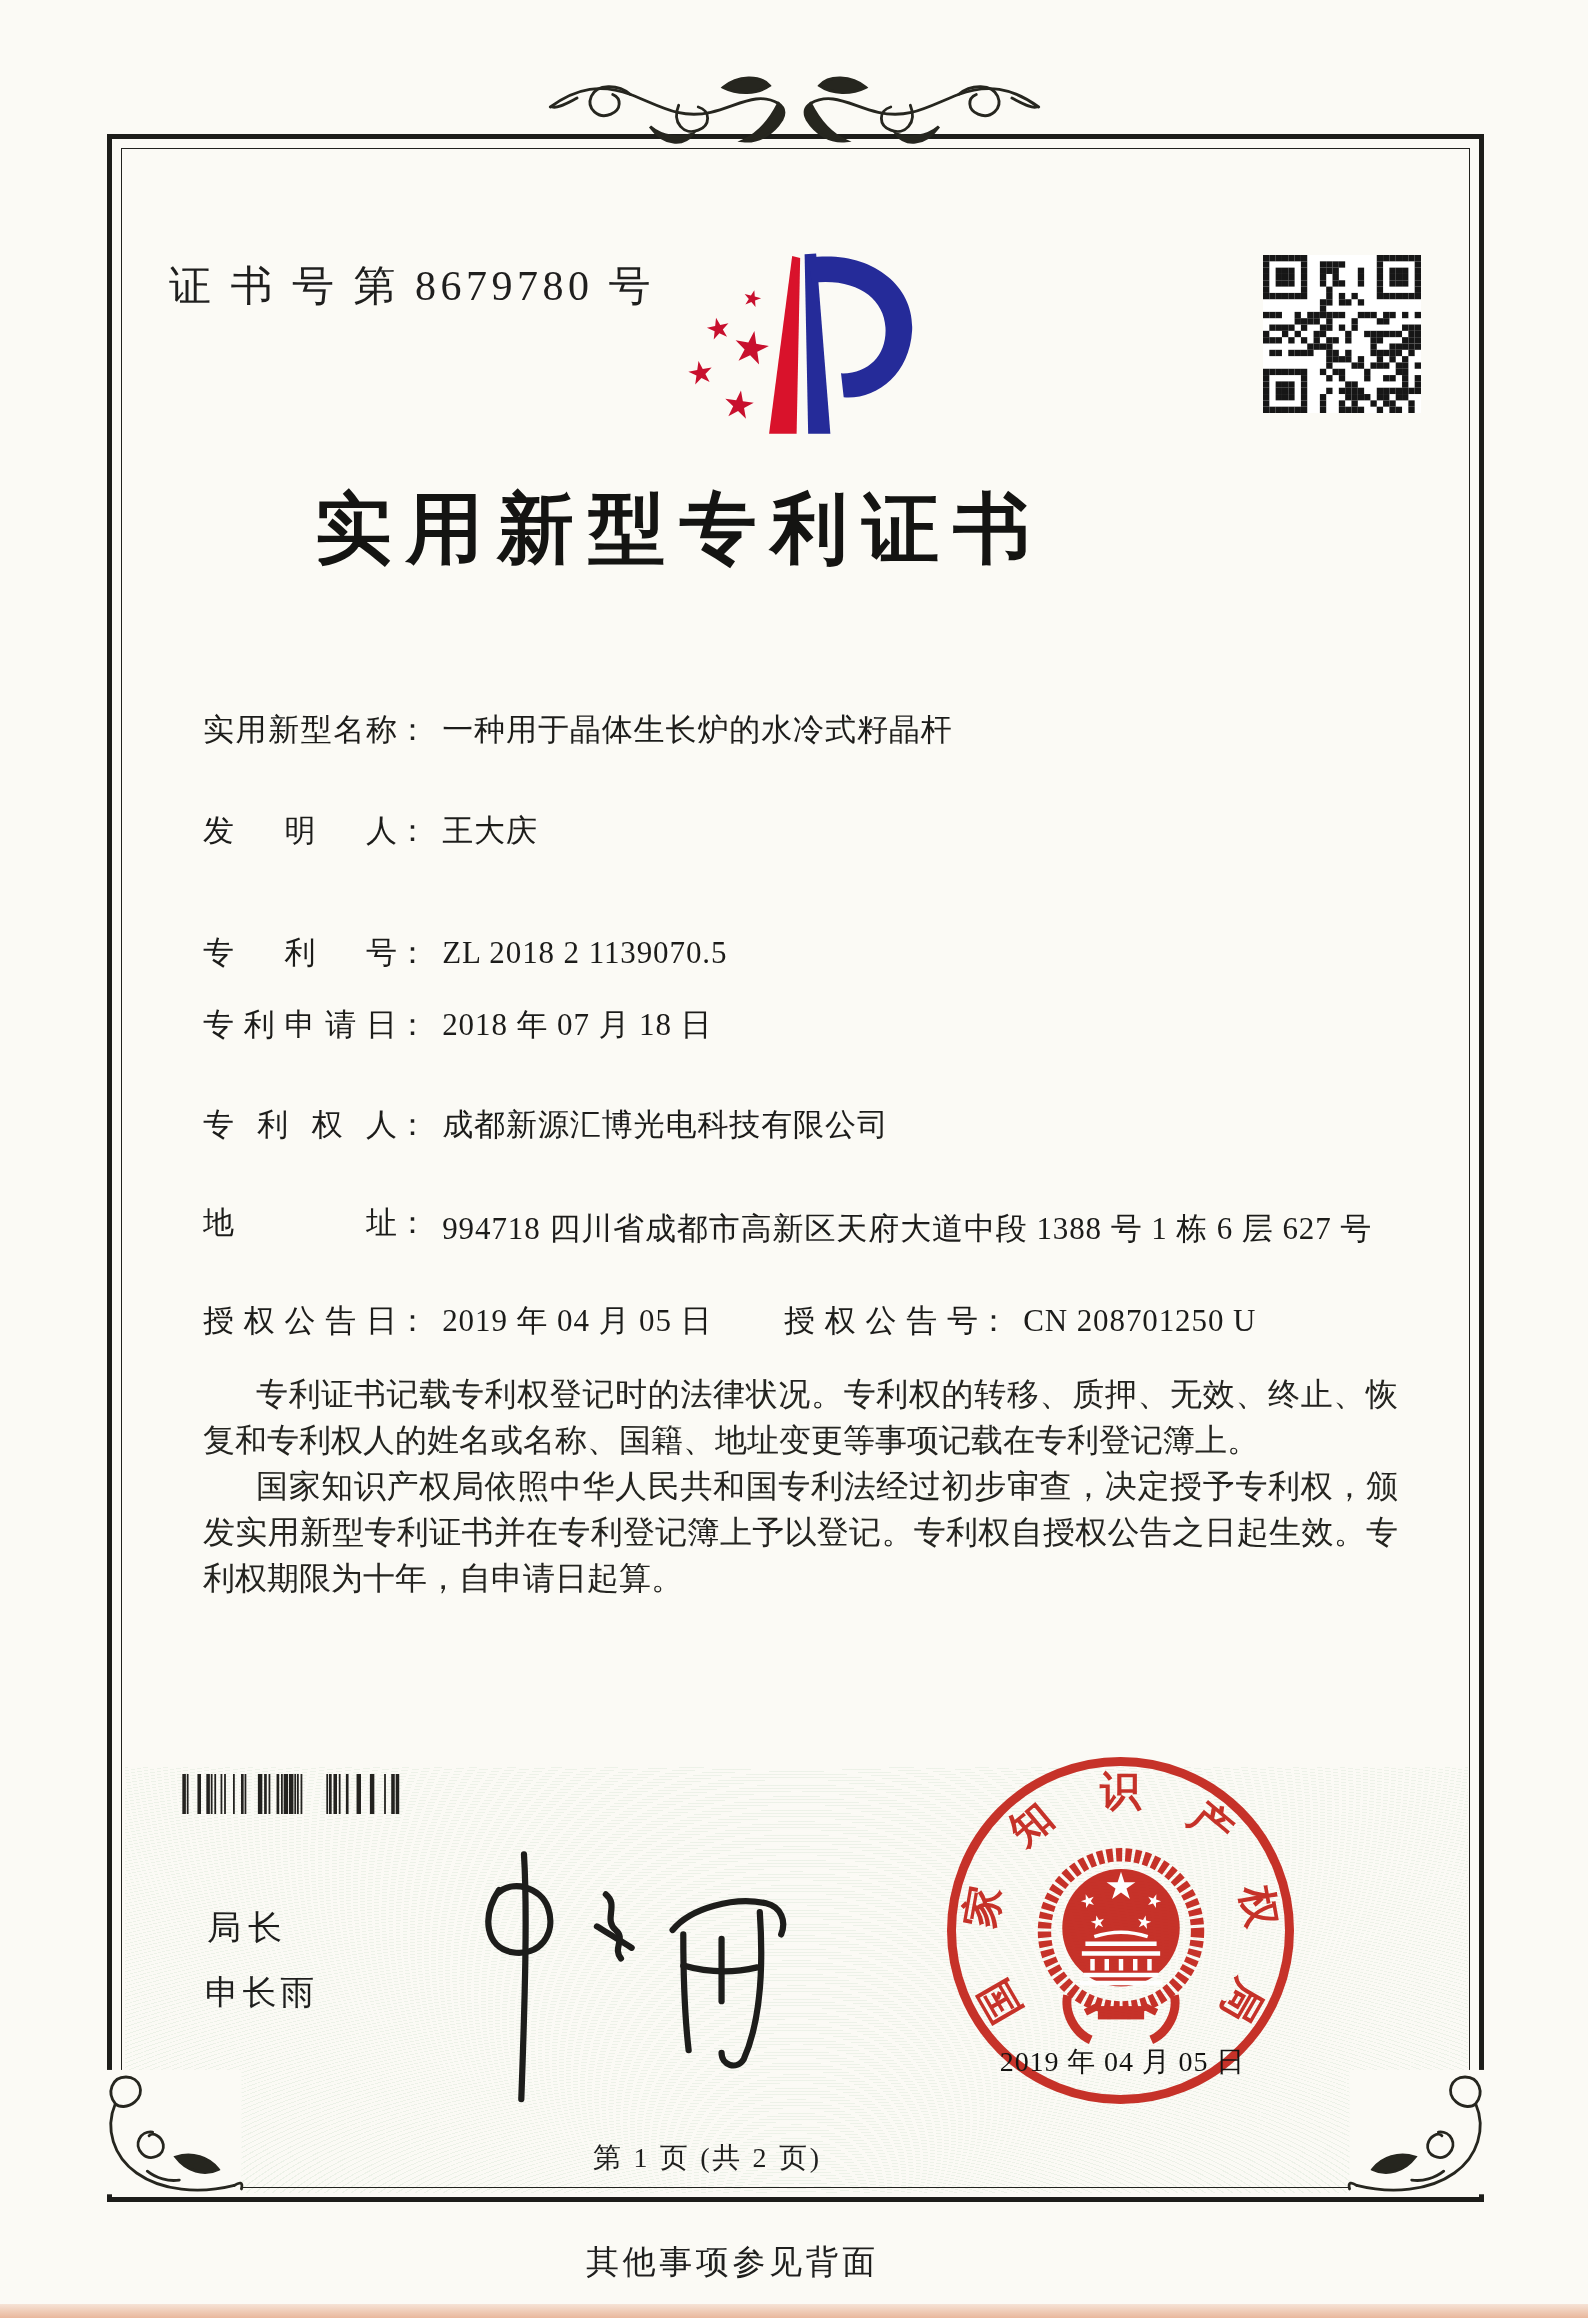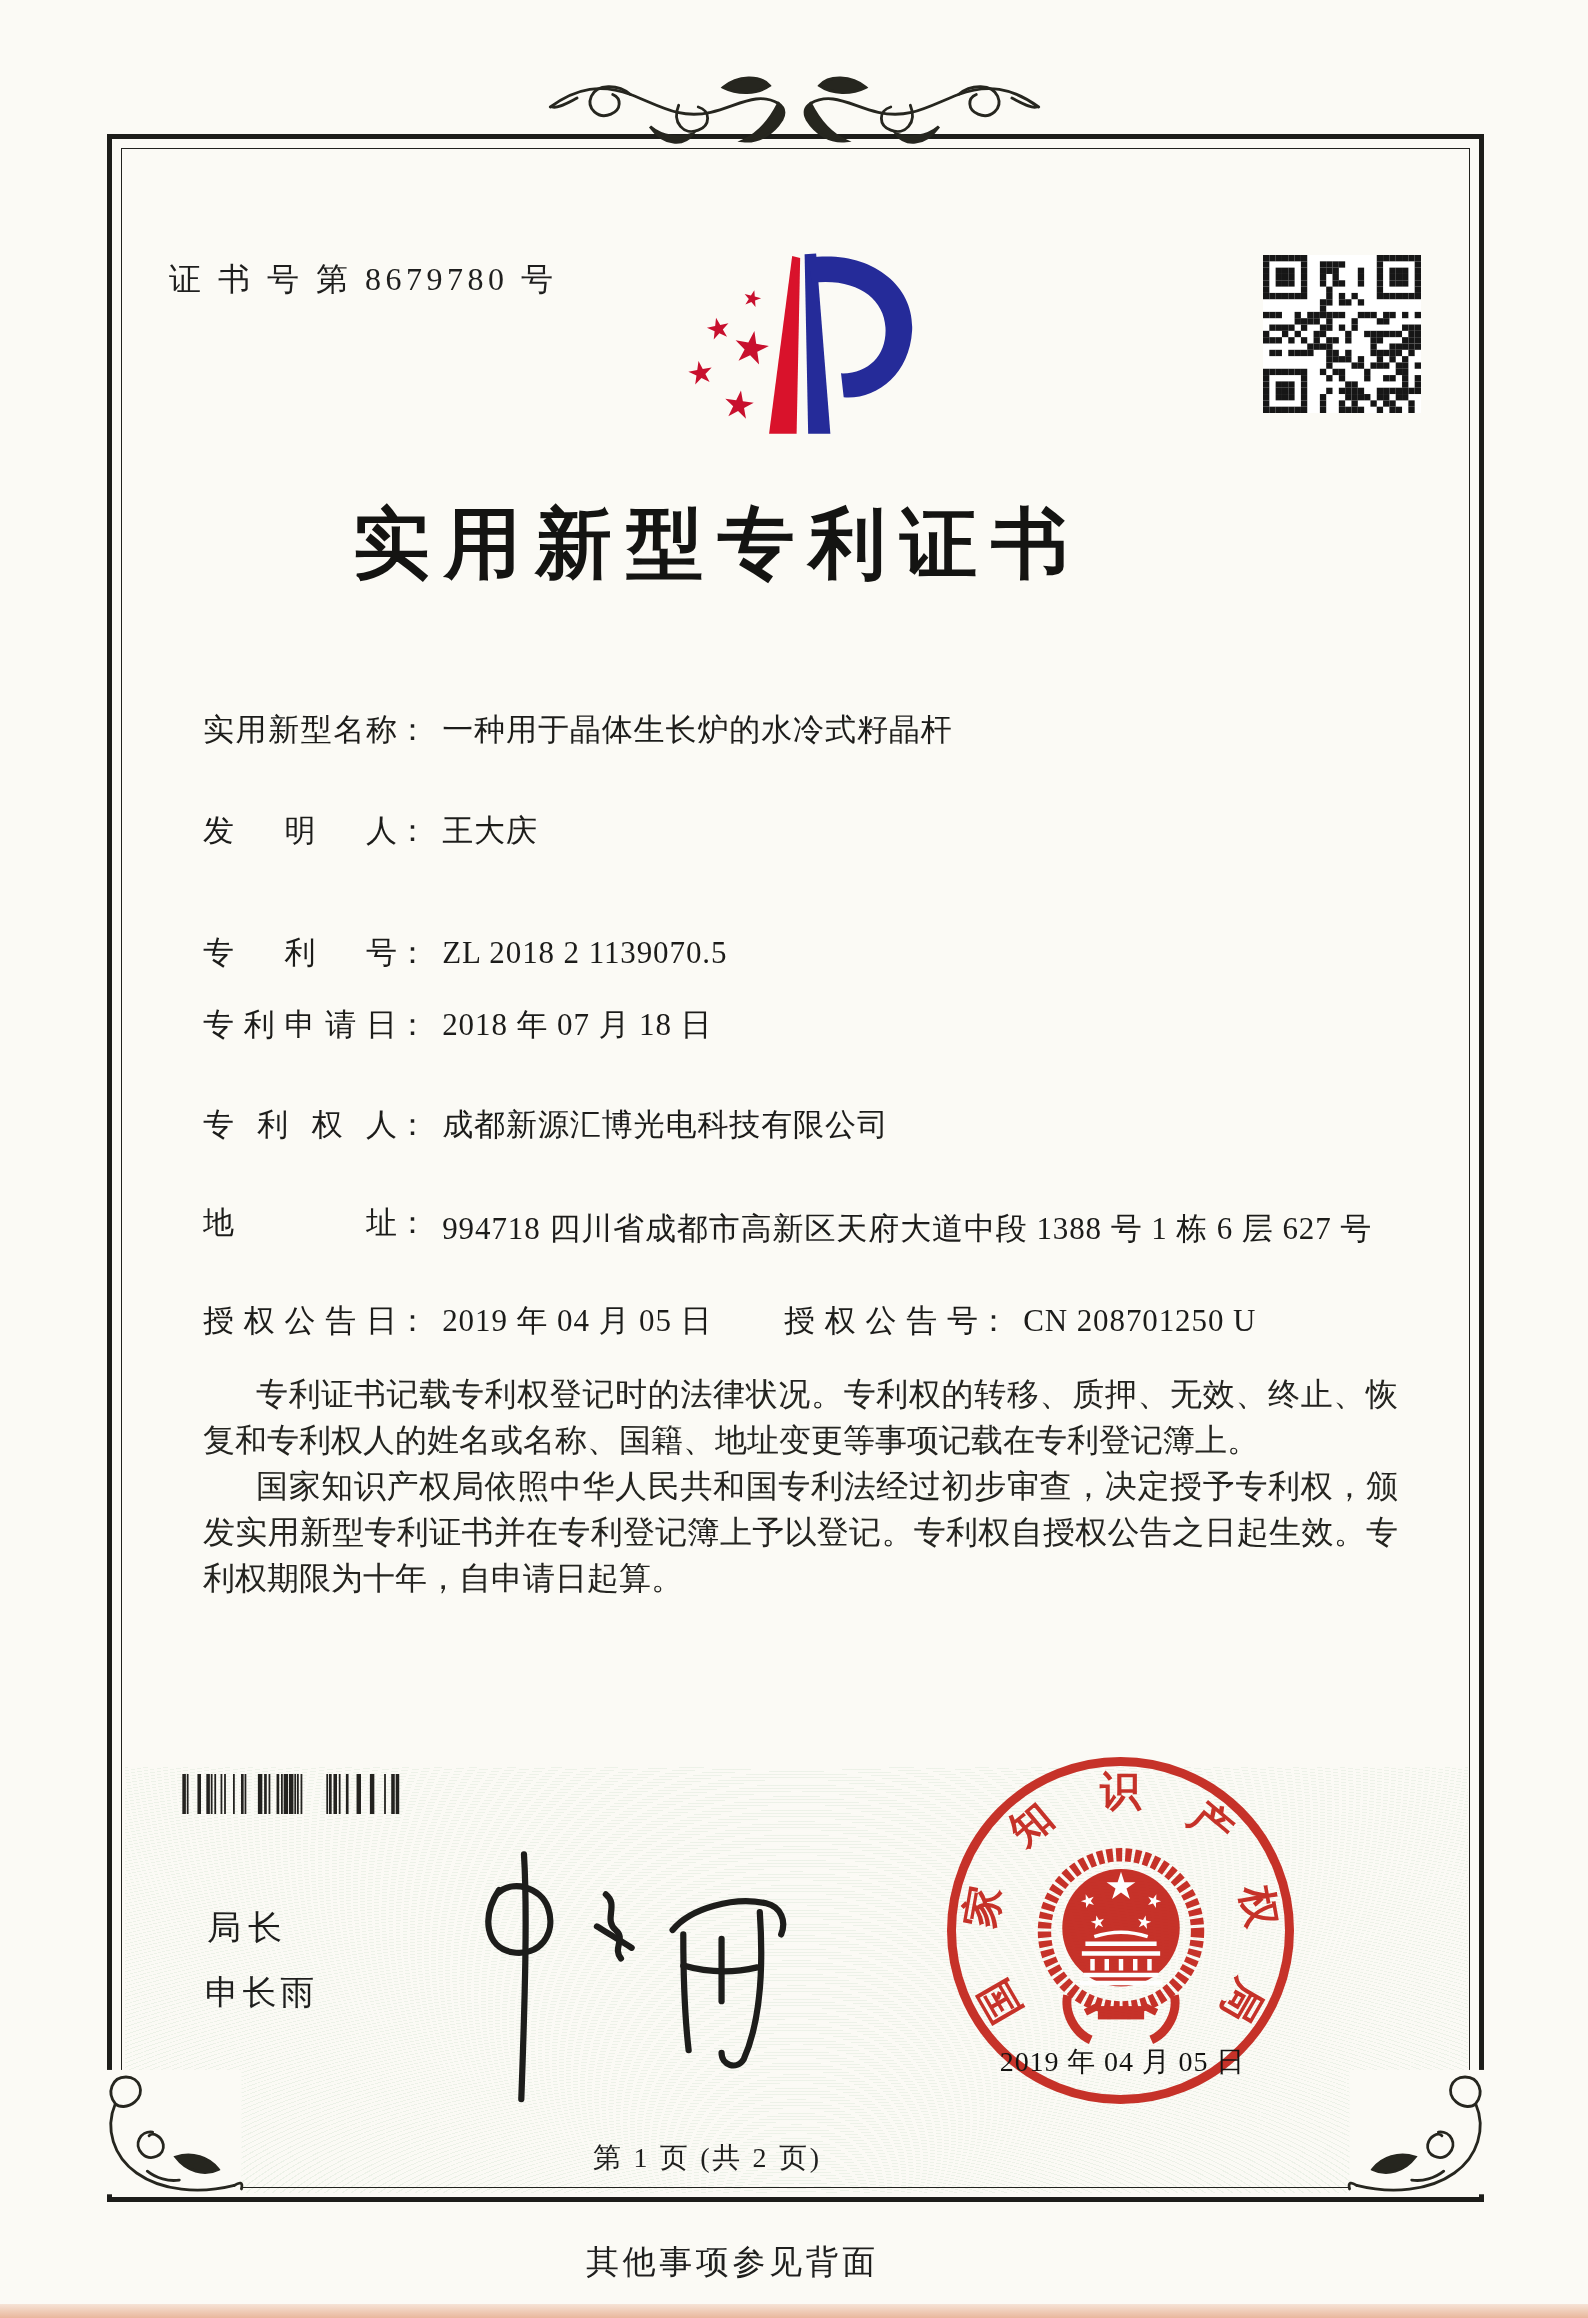--- a/index.html
+++ b/index.html
@@ -8,25 +8,25 @@
   #frame-outer{position:absolute;left:107px;top:134px;width:1377px;height:2068px;
     border:5.3px solid #1d1d1a;box-sizing:border-box;z-index:1;}
   #frame-inner{position:absolute;left:9px;top:9px;right:9px;bottom:9px;
     border:1.8px solid #22221e;box-sizing:border-box;}
   #guilloche{position:absolute;left:125px;top:1767px;width:1343px;height:426px;z-index:0;
     background:repeating-radial-gradient(ellipse 846px 294px at 50% 118%,
       rgba(140,185,145,.20) 0 1.8px, rgba(0,0,0,0) 1.8px 8px);opacity:.65;}
   #bottom-photo-edge{position:absolute;left:0;bottom:0;width:1588px;height:14.2px;z-index:0;
     background:linear-gradient(#f6e3d6,#e9b79c);}
   
-  #cert-no{position:absolute;left:169px;top:258px;font-size:32px;letter-spacing:4.5px;z-index:2;}
+  #cert-no{position:absolute;left:169px;top:258px;font-size:42px;letter-spacing:4.5px;z-index:2;}
   #logo{position:absolute;left:673px;top:249px;z-index:2;}
   #qr{position:absolute;left:1263px;top:255px;width:158px;height:158px;z-index:2;background:#fff;}
-  #title{position:absolute;left:107px;top:493px;width:1145px;text-align:center;z-index:2;
-    font-size:77px;font-weight:700;letter-spacing:14.2px;color:#141412;margin-left:38px;}
+  #title{position:absolute;left:107px;top:478px;width:1145px;text-align:center;z-index:2;
+    font-size:77px;font-weight:700;letter-spacing:14.2px;color:#141412;}
   
   .row{position:absolute;left:203px;font-size:31px;line-height:1.25;white-space:nowrap;z-index:2;}
   .flabel{display:inline-block;width:194px;text-align:justify;text-align-last:justify;
     vertical-align:top;color:#1c1c1a;}
   .colon{margin-right:14.2px;}
   .fval{letter-spacing:0.9px;color:#1c1c1a;}
   #row-addr .fval{display:inline-block;width:1004px;white-space:normal;line-height:1.62;
     vertical-align:top;}
   #grant-no-part{position:absolute;left:581px;top:0;white-space:nowrap;}
   

